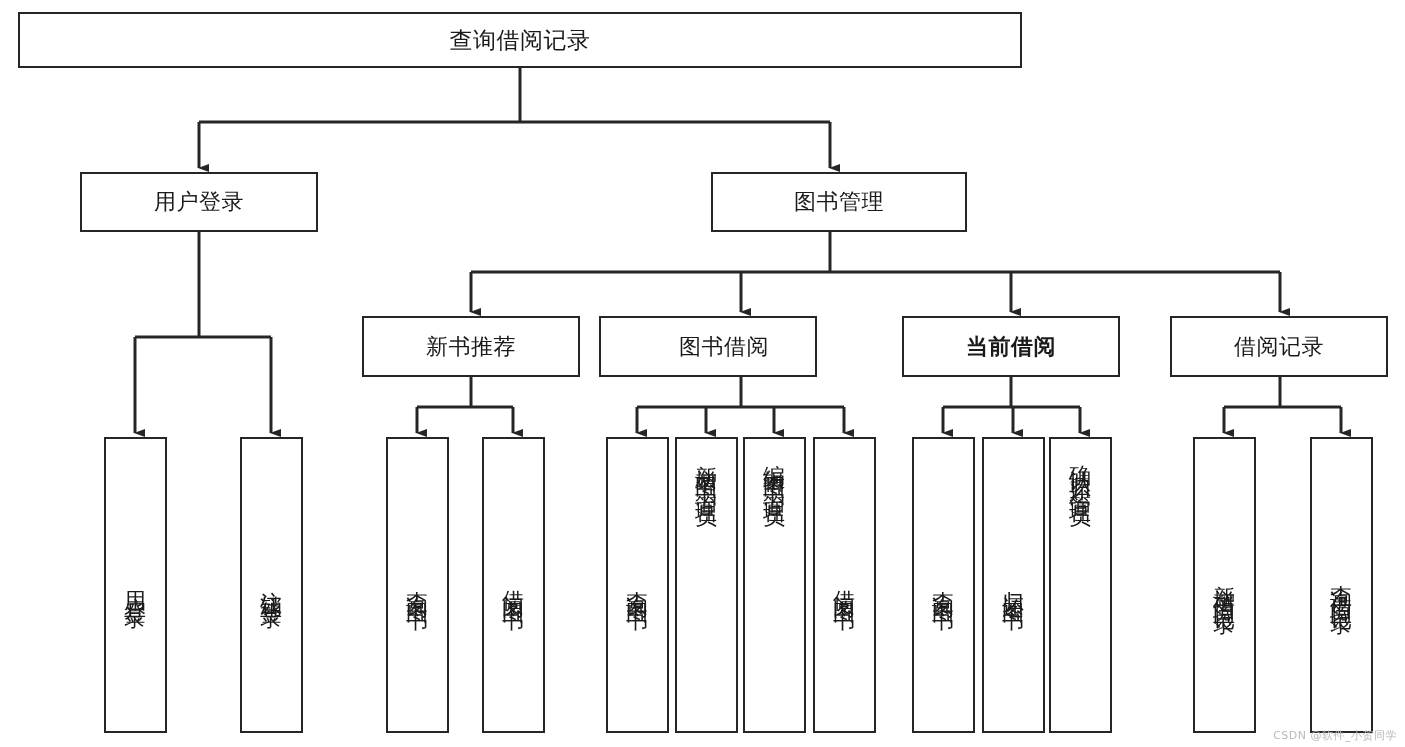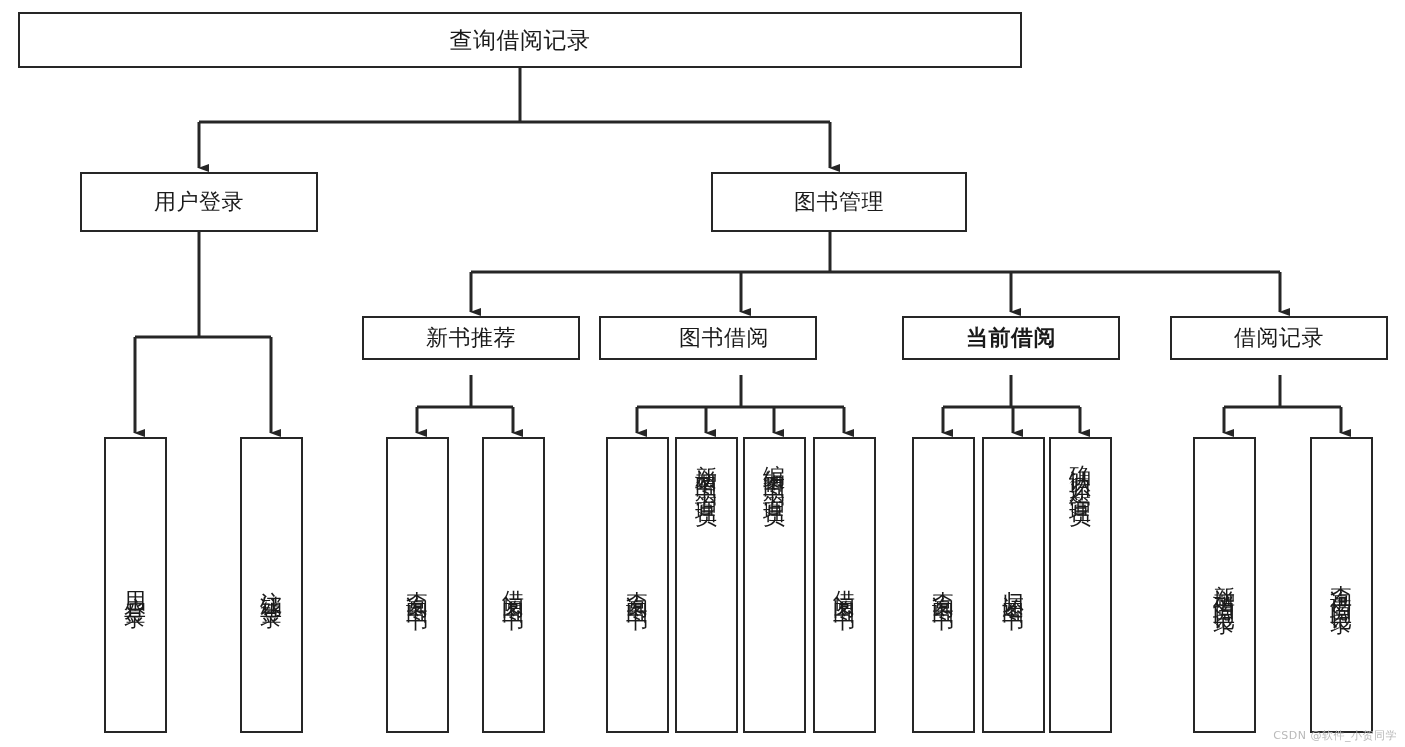--- a/index.html
+++ b/index.html
@@ -56,21 +56,21 @@
   .node-l1 {
     height: 60px;
   }
   .node-l1 .node-label {
     font-size: 22px;
   }
   
   .node-l2 {
     top: 316px;
     width: 218px;
-    height: 44px;
+    height: 61px;
   }
   .node-l2 .node-label {
     font-size: 22px;
   }
   
   .node-leaf {
     top: 437px;
     height: 296px;
     align-items: flex-start;
     justify-content: center;

